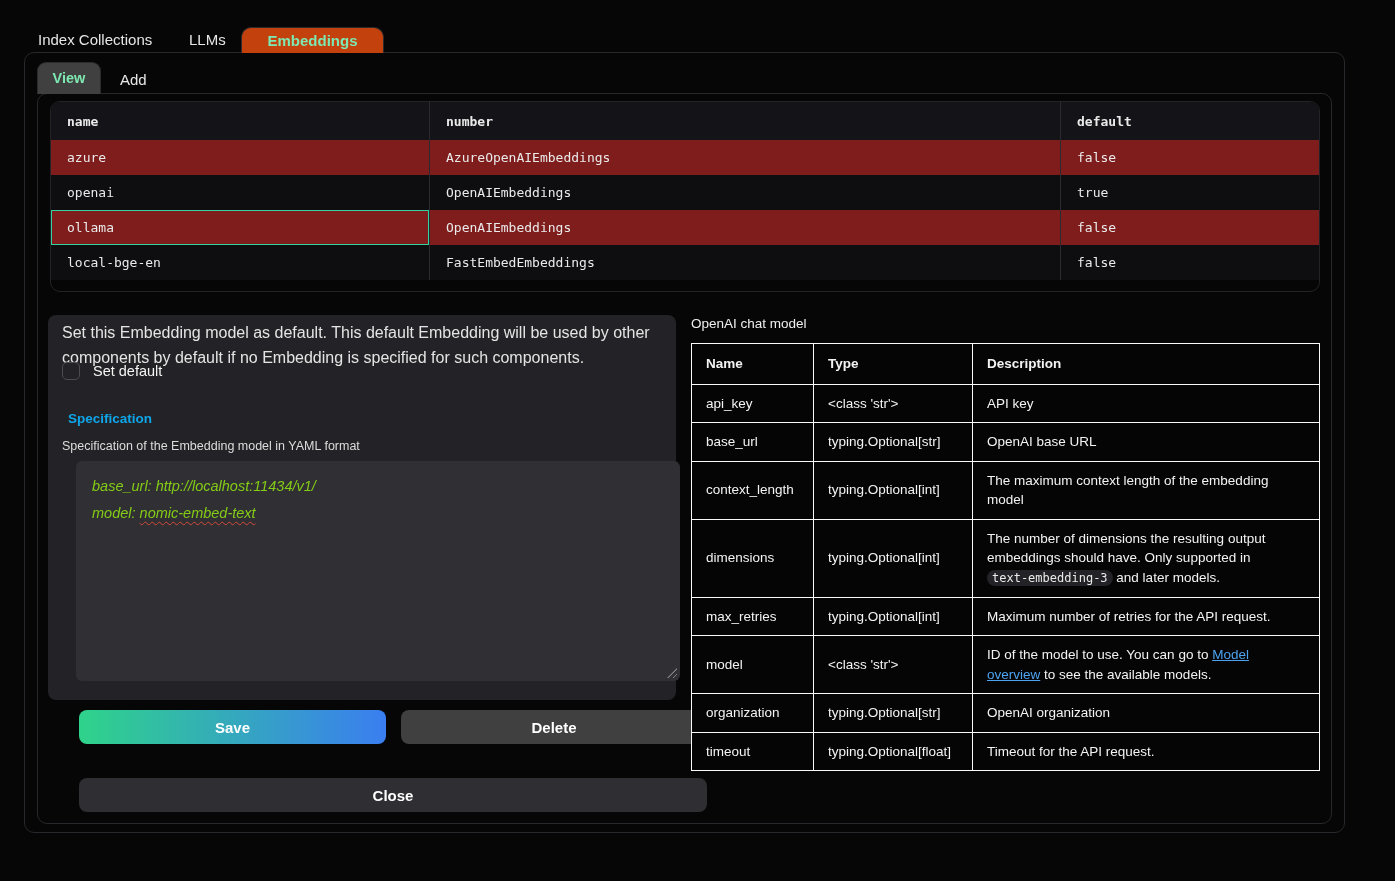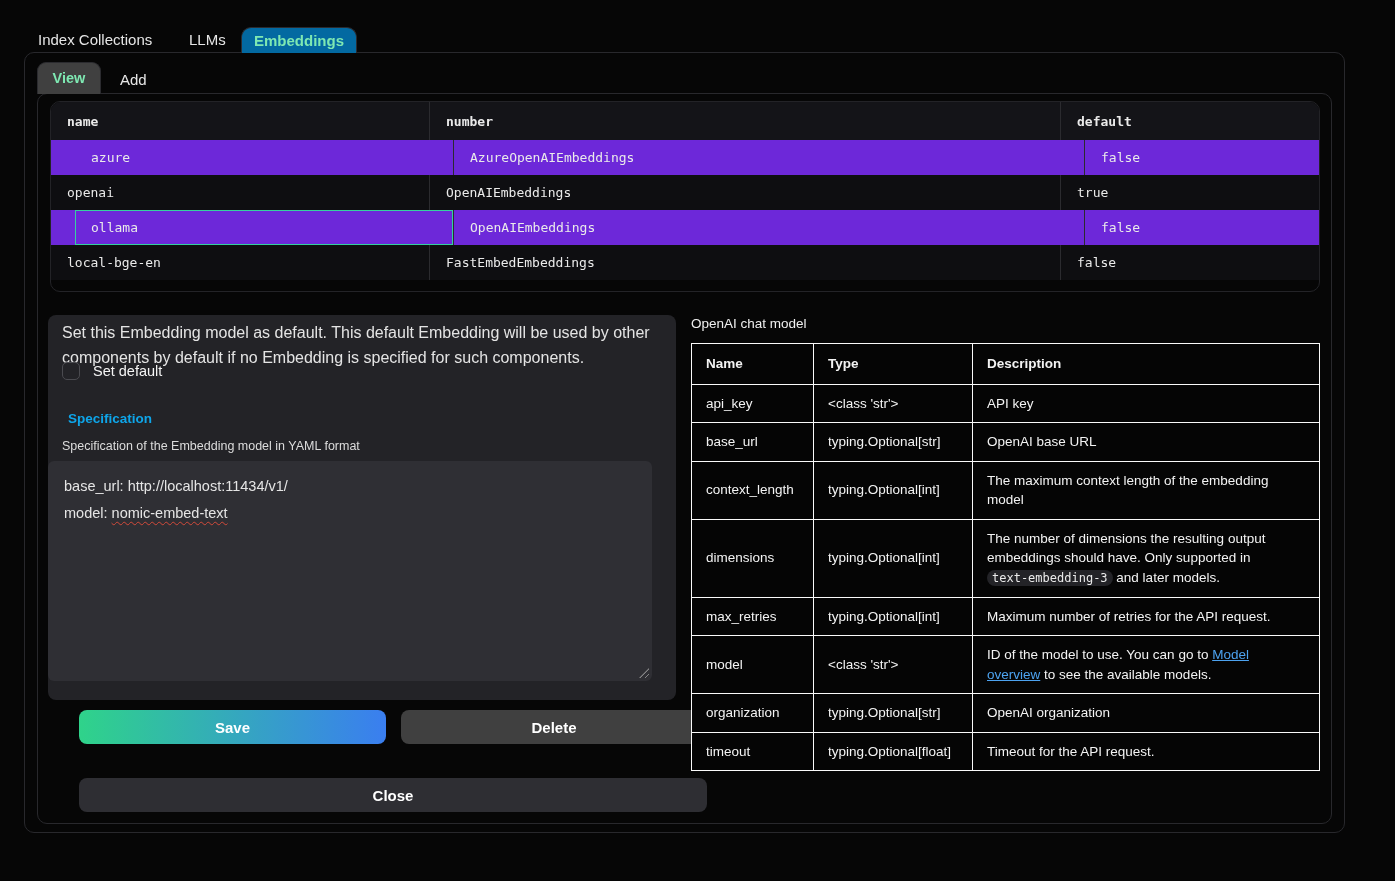--- a/index.html
+++ b/index.html
@@ -6,23 +6,23 @@
   html,body { background:#060606; }
   .page {
     position:relative; width:1395px; height:881px; overflow:hidden;
     background:#060606; font-family:"Liberation Sans", sans-serif; color:#e8e8e8;
   }
   
   .top-tab { position:absolute; top:31px; font-size:15px; color:#e6e6e6; cursor:default; }
   .tab-index { left:38px; }
   .tab-llms  { left:189px; }
   .tab-embeddings-box {
-    position:absolute; left:241px; top:27px; width:116px; height:26px;
+    position:absolute; left:241px; top:27px; width:143px; height:26px;
     border:1px solid #2b2b2f; border-bottom:none; border-radius:10px 10px 0 0;
-    background:#0369a1; z-index:3; text-align:center; line-height:25px;
+    background:#c2410c; z-index:3; text-align:center; line-height:25px;
     color:#7ee8b2; font-weight:bold; font-size:15px;
   }
   
   .outer-panel {
     position:absolute; left:24px; top:52px; width:1321px; height:781px;
     border:1px solid #28282c; border-radius:10px; z-index:1;
   }
   .inner-panel {
     position:absolute; left:37px; top:93px; width:1295px; height:731px;
     border:1px solid #28282c; border-radius:10px; z-index:2;
@@ -35,21 +35,21 @@
   }
   .add-tab { position:absolute; left:120px; top:71px; font-size:15px; color:#e6e6e6; z-index:3; }
   
   .emb-table {
     position:absolute; left:50px; top:101px; width:1270px; height:191px;
     border:1px solid #232327; border-radius:10px; overflow:hidden; z-index:4;
     font-family:"DejaVu Sans Mono", monospace; font-size:13px;
   }
   .emb-row { display:flex; height:35px; }
   .emb-row.header { height:38px; background:#141418; font-weight:bold; }
-  .emb-row.light { background:#6d28d9;padding-left:24px; }
+  .emb-row.light { background:#7f1d1d; }
   .emb-row.dark  { background:#0e0e11; }
   .emb-cell { padding-left:16px; display:flex; align-items:center; color:#eaeaea; }
   .emb-cell.c0 { width:378px; }
   .emb-cell.c1 { width:631px; border-left:1px solid #2b2b2f; }
   .emb-cell.c2 { flex:1; border-left:1px solid #2b2b2f; }
   .emb-cell.selected { outline:1px solid #35d0a0; outline-offset:-1px; }
   
   .left-panel {
     position:absolute; left:48px; top:315px; width:628px; height:385px;
     background:#232327; border-radius:8px; z-index:4;
@@ -57,23 +57,23 @@
   .default-desc {
     position:absolute; left:14px; top:6px; width:602px;
     font-size:16px; line-height:1.55; color:#e4e4e4;
   }
   .checkbox-row { position:absolute; left:14px; top:47px; display:flex; align-items:center; gap:13px; }
   .checkbox { width:18px; height:18px; border:1px solid #4b4b50; border-radius:5px; background:transparent; }
   .checkbox-label { font-size:14.5px; color:#f5f5f5; }
   .spec-heading { position:absolute; left:20px; top:96px; font-size:13.5px; font-weight:bold; color:#0ea5e9; }
   .spec-subtitle { position:absolute; left:14px; top:124px; font-size:12.5px; color:#dcdcdc; }
   .yaml-editor {
-    position:absolute; left:0; top:146px; width:604px; height:220px;
+    position:absolute; left:28px; top:146px; width:604px; height:220px;
     background:#2f2f34; border-radius:6px; padding:12px 16px;
-    font-size:14.5px; line-height:1.85; color:#e5e5e5; overflow:hidden;
+    font-size:14.5px; line-height:1.85; color:#84cc16; overflow:hidden;font-style:italic;
   }
   .squiggle {
     text-decoration:underline; text-decoration-style:wavy; text-decoration-color:#d24a3a;
     text-decoration-thickness:1px; text-underline-offset:3px;
   }
   .resize-handle {
     position:absolute; right:3px; bottom:3px; width:10px; height:10px;
     background:repeating-linear-gradient(135deg, transparent 0 3px, #9a9a9a 3px 4px);
     clip-path:polygon(100% 0, 100% 100%, 0 100%);
     opacity:.8;

